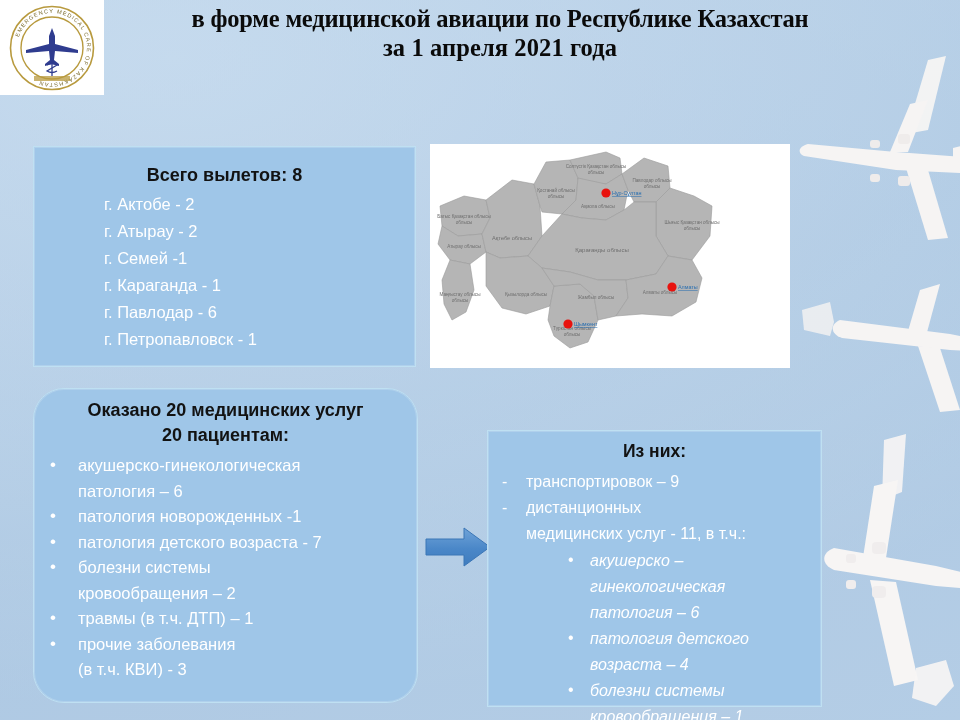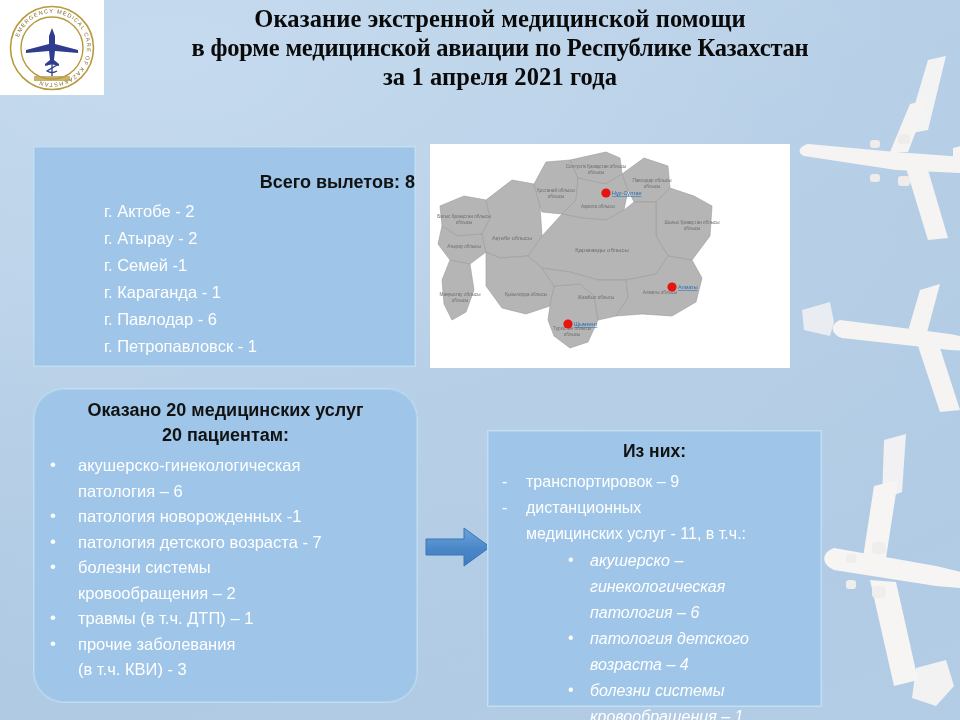--- a/index.html
+++ b/index.html
@@ -57,21 +57,21 @@
     text-align:center;
     font-weight:bold;
     color:#121212;
     font-size:17.5px;
     line-height:24px;
   }
   .panel-line { color:#ffffff; font-size:16.5px; line-height:26.5px; white-space:nowrap;margin-left:32px; }
 
   
   #box-flights { left:33px; top:146px; width:383px; height:221px; }
-  #box-flights .panel-head { margin-top:23px; font-size:18px;text-align:right; }
+  #box-flights .panel-head { margin-top:16px; font-size:18px; }
   #flights-list { margin:4px 0 0 38px; }
   #flights-list .panel-line { line-height:27px; }
 
   
   #map-panel {
     position:absolute; left:430px; top:144px; width:360px; height:224px;
     background:#ffffff; z-index:4; overflow:hidden;
   }
   #map-svg { position:absolute; left:0; top:0; width:360px; height:224px; }
   .region-label {
@@ -193,21 +193,20 @@
       </g>
 
       <g stroke="#2f3c8f" stroke-width="1.3" fill="none">
         <line x1="46" y1="58" x2="46" y2="74"></line>
         <path d="M41 63 q5 -3 10 0 q-5 3 -10 6 q5 3 10 0"></path>
       </g>
       <rect x="28" y="74" width="36" height="5" fill="#b89a3e" opacity=".75"></rect>
     </svg>
   </div>
   <div id="title">
-    <span class="tline">Оказание экстренной медицинской помощи</span>
     <span class="tline tline2">в форме медицинской авиации по Республике Казахстан</span>
     <span class="tline">за 1 апреля 2021 года</span>
   </div>
 </div>
 
 <div class="panel" id="box-flights">
   <div class="panel-head">Всего вылетов: 8</div>
   <div id="flights-list">
     <div class="panel-line">г. Актобе - 2</div>
     <div class="panel-line">г. Атырау - 2</div>

